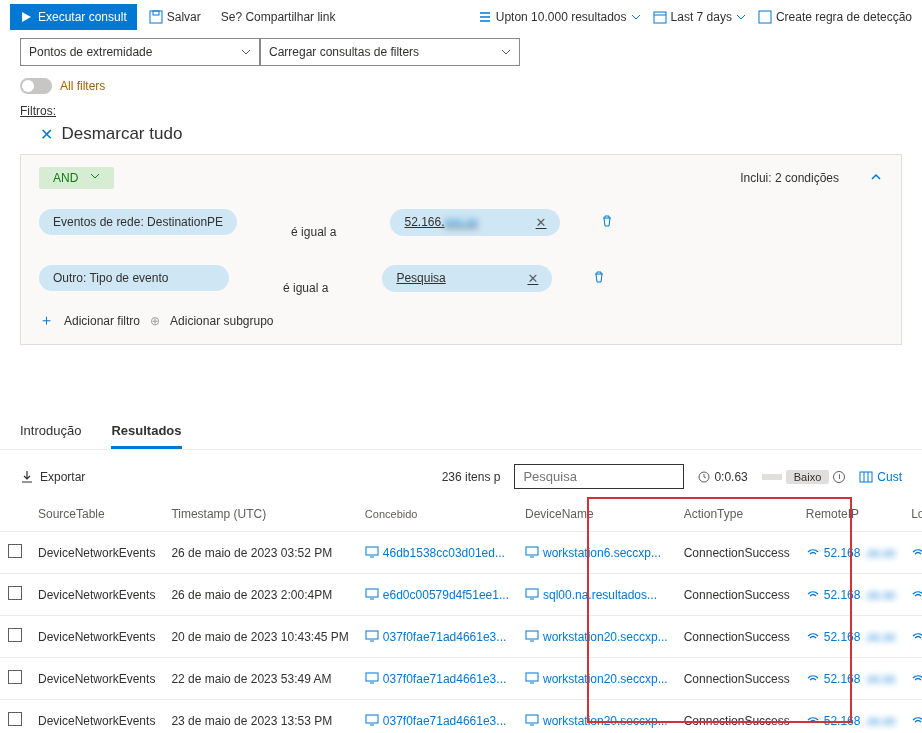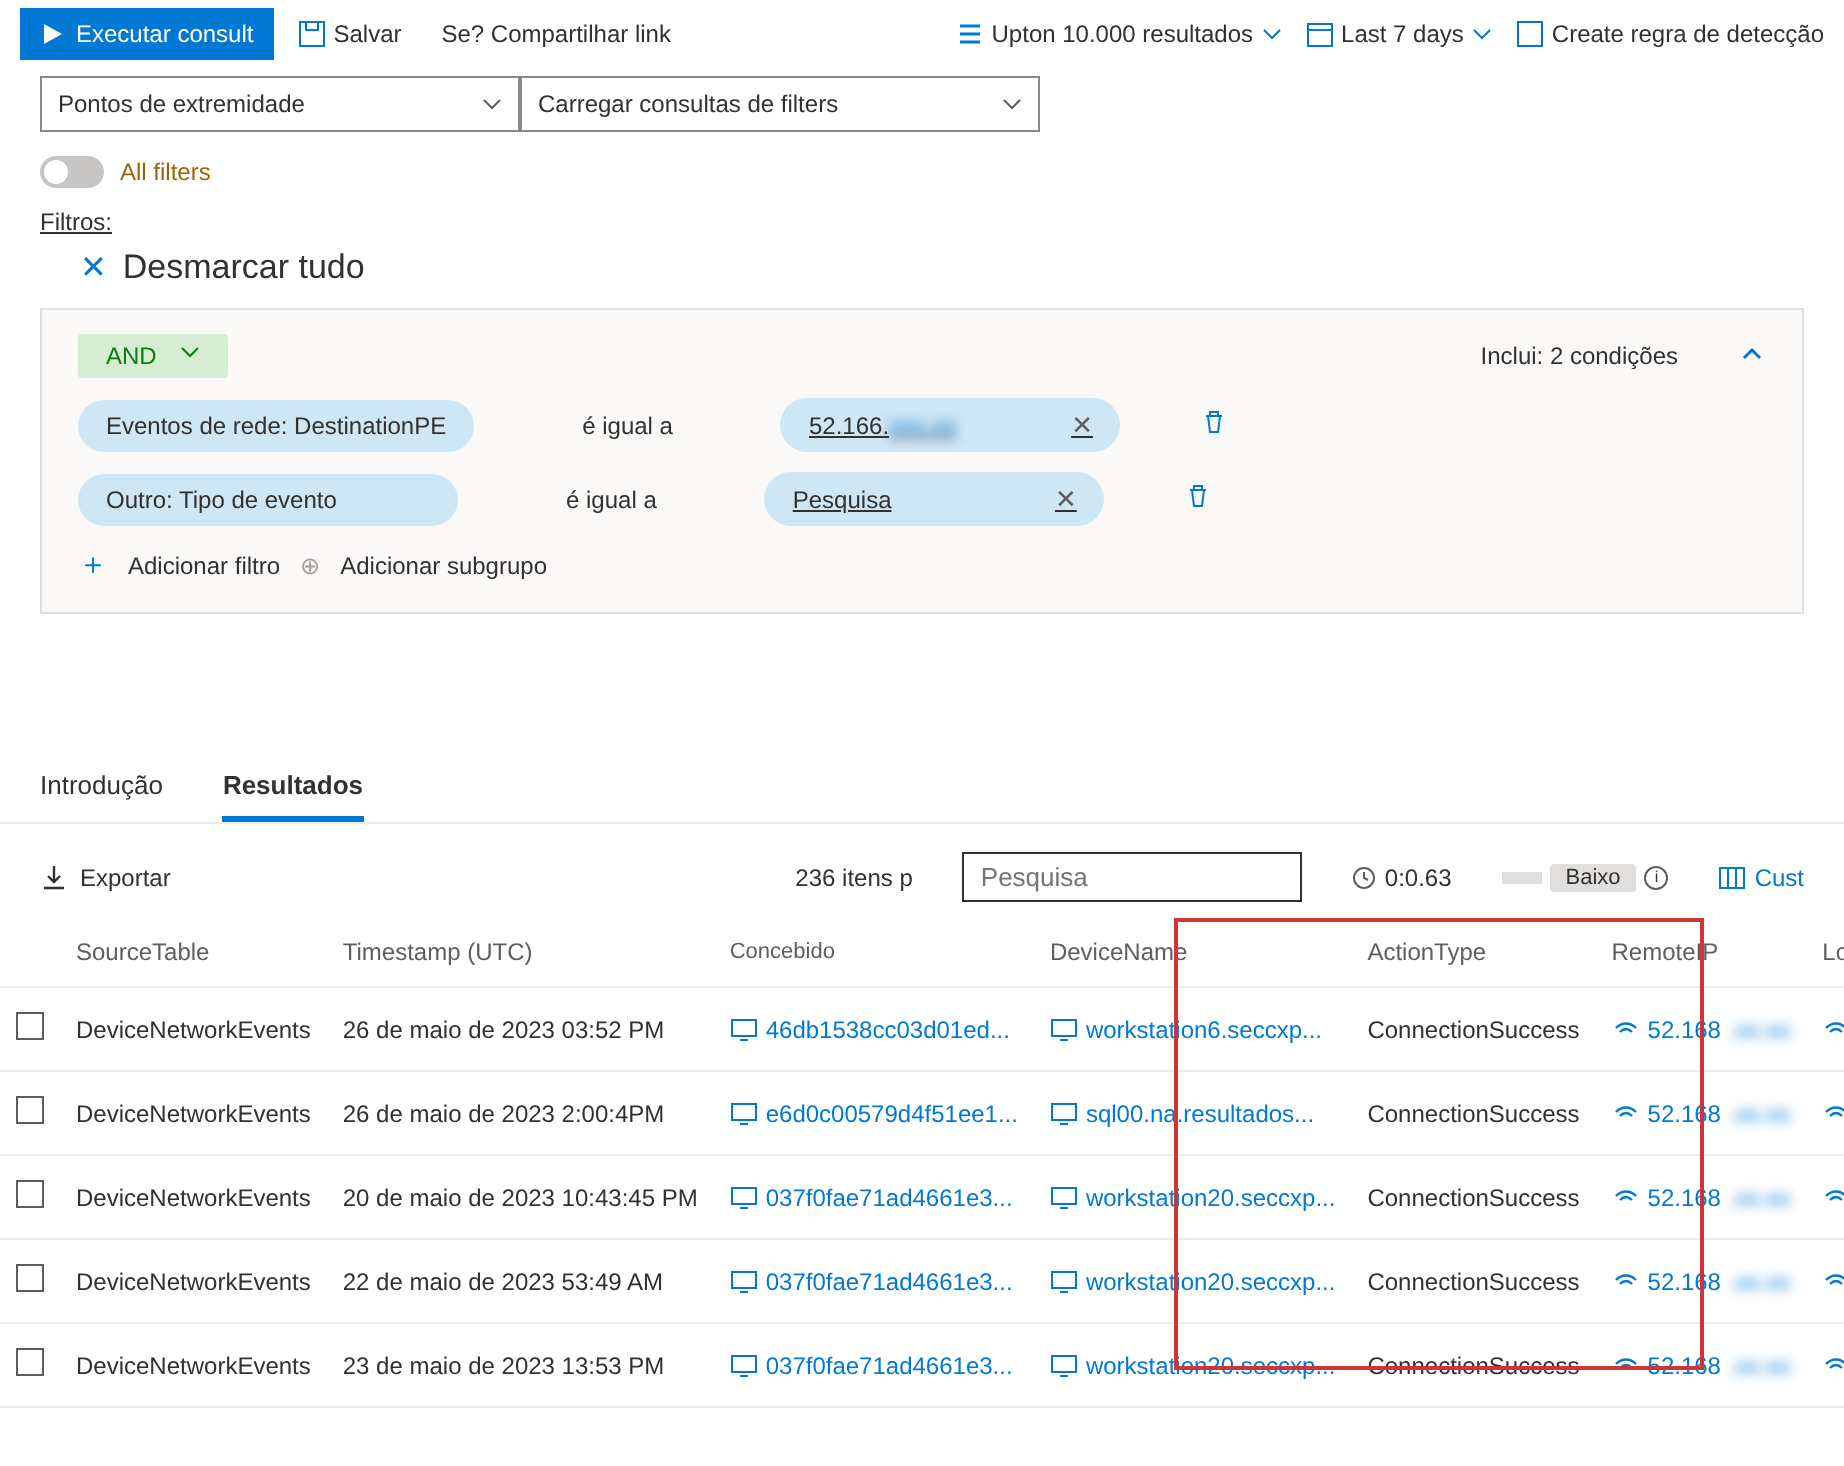--- a/index.html
+++ b/index.html
@@ -22,43 +22,43 @@
 .desmarcar { display:flex; align-items:center; gap:8px; padding:4px 20px 10px 40px; font-size:17px;}
 .desmarcar .x { color:#0078d4; font-size:16px; cursor:pointer;}
 .filterbox { margin:0 20px; border:1px solid #e1dfdd; background:#faf9f8; padding:12px 18px 14px 18px; }
 .fb-head { display:flex; align-items:center; gap:10px; margin-bottom:10px;}
 .and-pill { background:#d6ecd3; color:#107c10; padding:4px 14px; border-radius:2px; display:flex; align-items:flex-start; gap:12px; font-size:12px;}
 .fb-head .inc { margin-left:auto; margin-right:20px; font-size:12px;}
 .fb-head .close { color:#0078d4; cursor:pointer;}
 .frow { display:flex; align-items:center; gap:40px; margin:10px 0;}
 .pill { background:#cfe6f4; padding:6px 14px; border-radius:14px; font-size:12px; display:flex; align-items:center; gap:6px; }
 .pill.w1 { min-width:190px; }
-.pill.w2 { min-width:70px; background:transparent; }
+.pill.w2 { min-width:70px; background:transparent;margin-top:20px; }
 .pill.w3 { min-width:170px; justify-content:space-between;text-decoration:underline;}
 .pill .xx { color:#605e5c; cursor:pointer; font-size:13px;}
 .blur { filter: blur(3px); color:#0078d4;}
 .trash { color:#0078d4; cursor:pointer;}
 .addrow { display:flex; align-items:center; gap:10px; margin-top:10px; color:#323130;}
 .addrow .plus { color:#0078d4; font-size:15px; }
 .tabs { display:flex; gap:30px; padding:10px 20px 0 20px; margin-top:60px; border-bottom:1px solid #edebe9;}
 .tab { padding:8px 0; font-size:13px; cursor:pointer;}
 .tab.active { font-weight:600; border-bottom:3px solid #0078d4; color:#323130;}
 .resultbar { display:flex; align-items:center; padding:14px 20px 8px 20px; gap:10px;}
 .resultbar .exp { display:flex; align-items:center; gap:6px; color:#323130; cursor:pointer;}
-.resultbar .right { margin-left:auto; display:flex; align-items:center; gap:25px;}
+.resultbar .right { margin-left:auto; display:flex; align-items:center; gap:14px;}
 .searchbox { border:1px solid #323130; padding:4px 8px; width:170px; display:flex; align-items:center; gap:4px;}
 .searchbox input { border:none; outline:none; width:100%; font-size:13px;}
 .badge { background:#e1dfdd; padding:1px 8px; border-radius:2px; font-size:11px;}
 .info-dot { border:1px solid #605e5c; border-radius:50%; width:12px; height:12px; display:inline-flex; align-items:center; justify-content:center; font-size:8px; }
 table { width:100%; border-collapse:collapse; }
 thead th { text-align:left; font-weight:400; font-size:12px; color:#605e5c; padding:10px 8px; border-bottom:1px solid #edebe9; white-space:nowrap;}
 tbody td { padding:12px 8px; border-bottom:1px solid #edebe9; font-size:12px; white-space:nowrap; vertical-align:middle;}
 .cb { width:14px; height:14px; border:1px solid #605e5c; display:inline-block;}
 .link { color:#0078d4; cursor:pointer;}
-.dev { display:flex; align-items:center; gap:4px; color:#0078d4;}
+.dev { display:flex; gap:4px; color:#0078d4;}
 .dev svg, .ip svg { stroke:#0078d4; }
 .ip { display:flex; align-items:center; gap:4px; color:#0078d4;}
 .redbox { border:2px solid #d13438; position:absolute; pointer-events:none;}
 .tablewrap { position:relative; overflow:hidden; }
 .th-small { font-size:11px; }
 </style>
 </head>
 <body>
 
 <div class="topbar">

